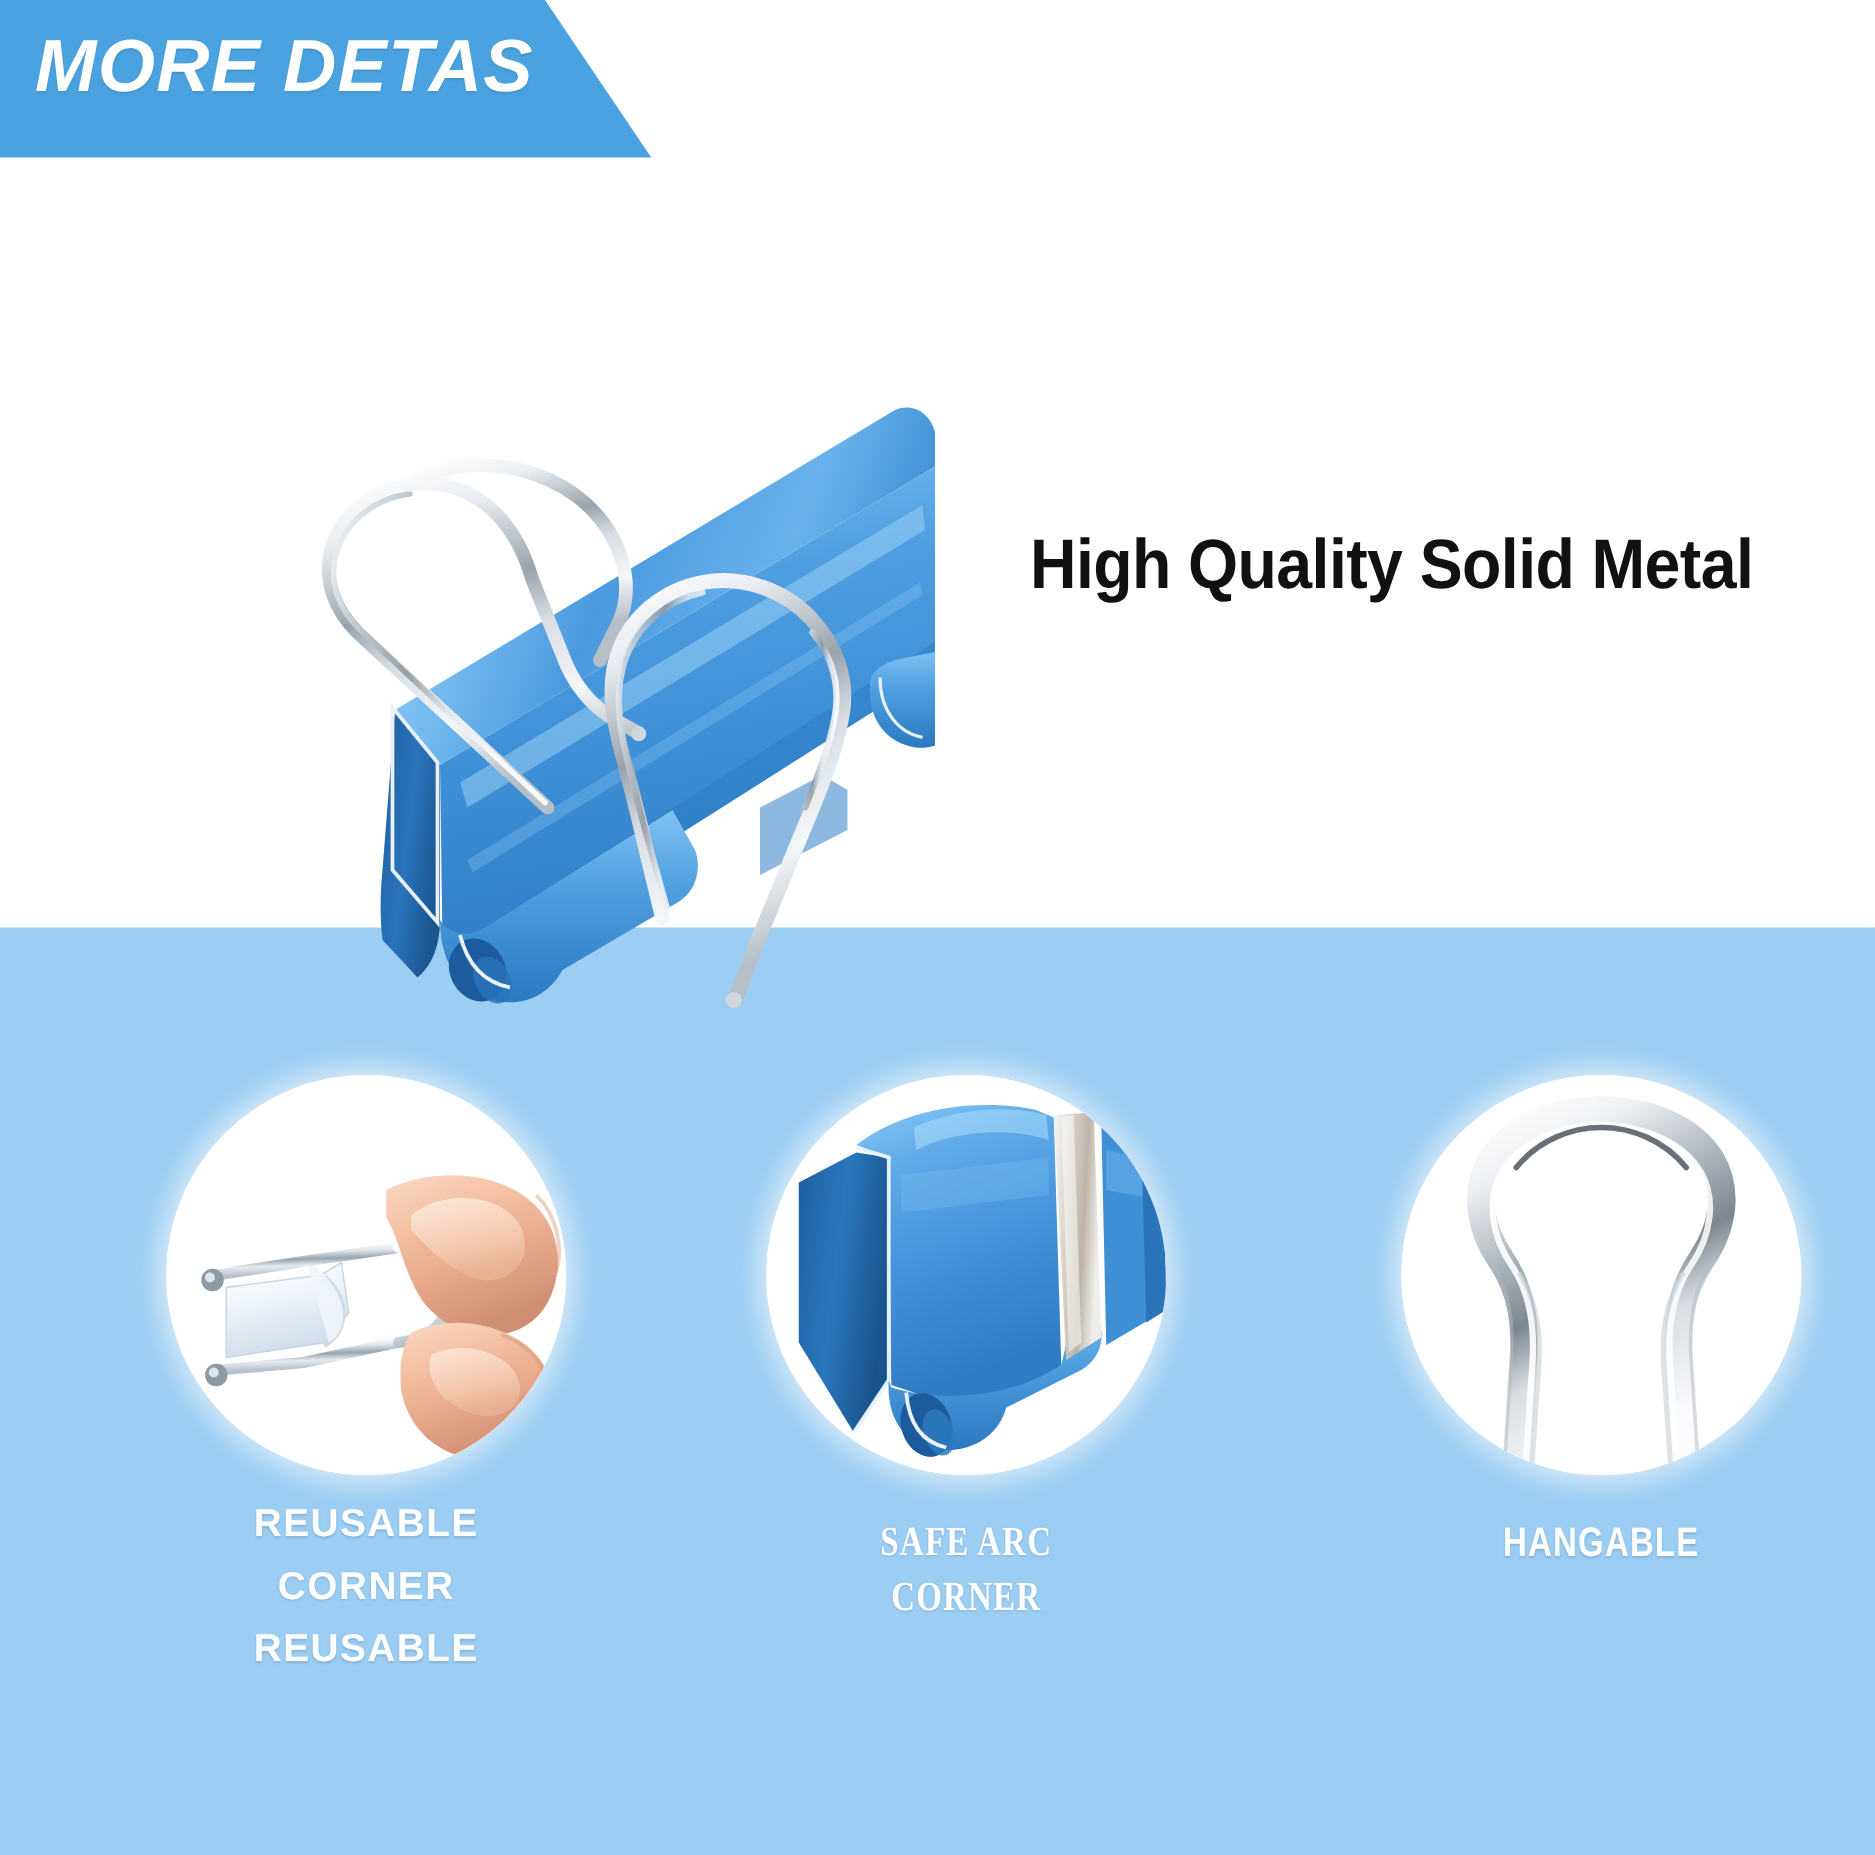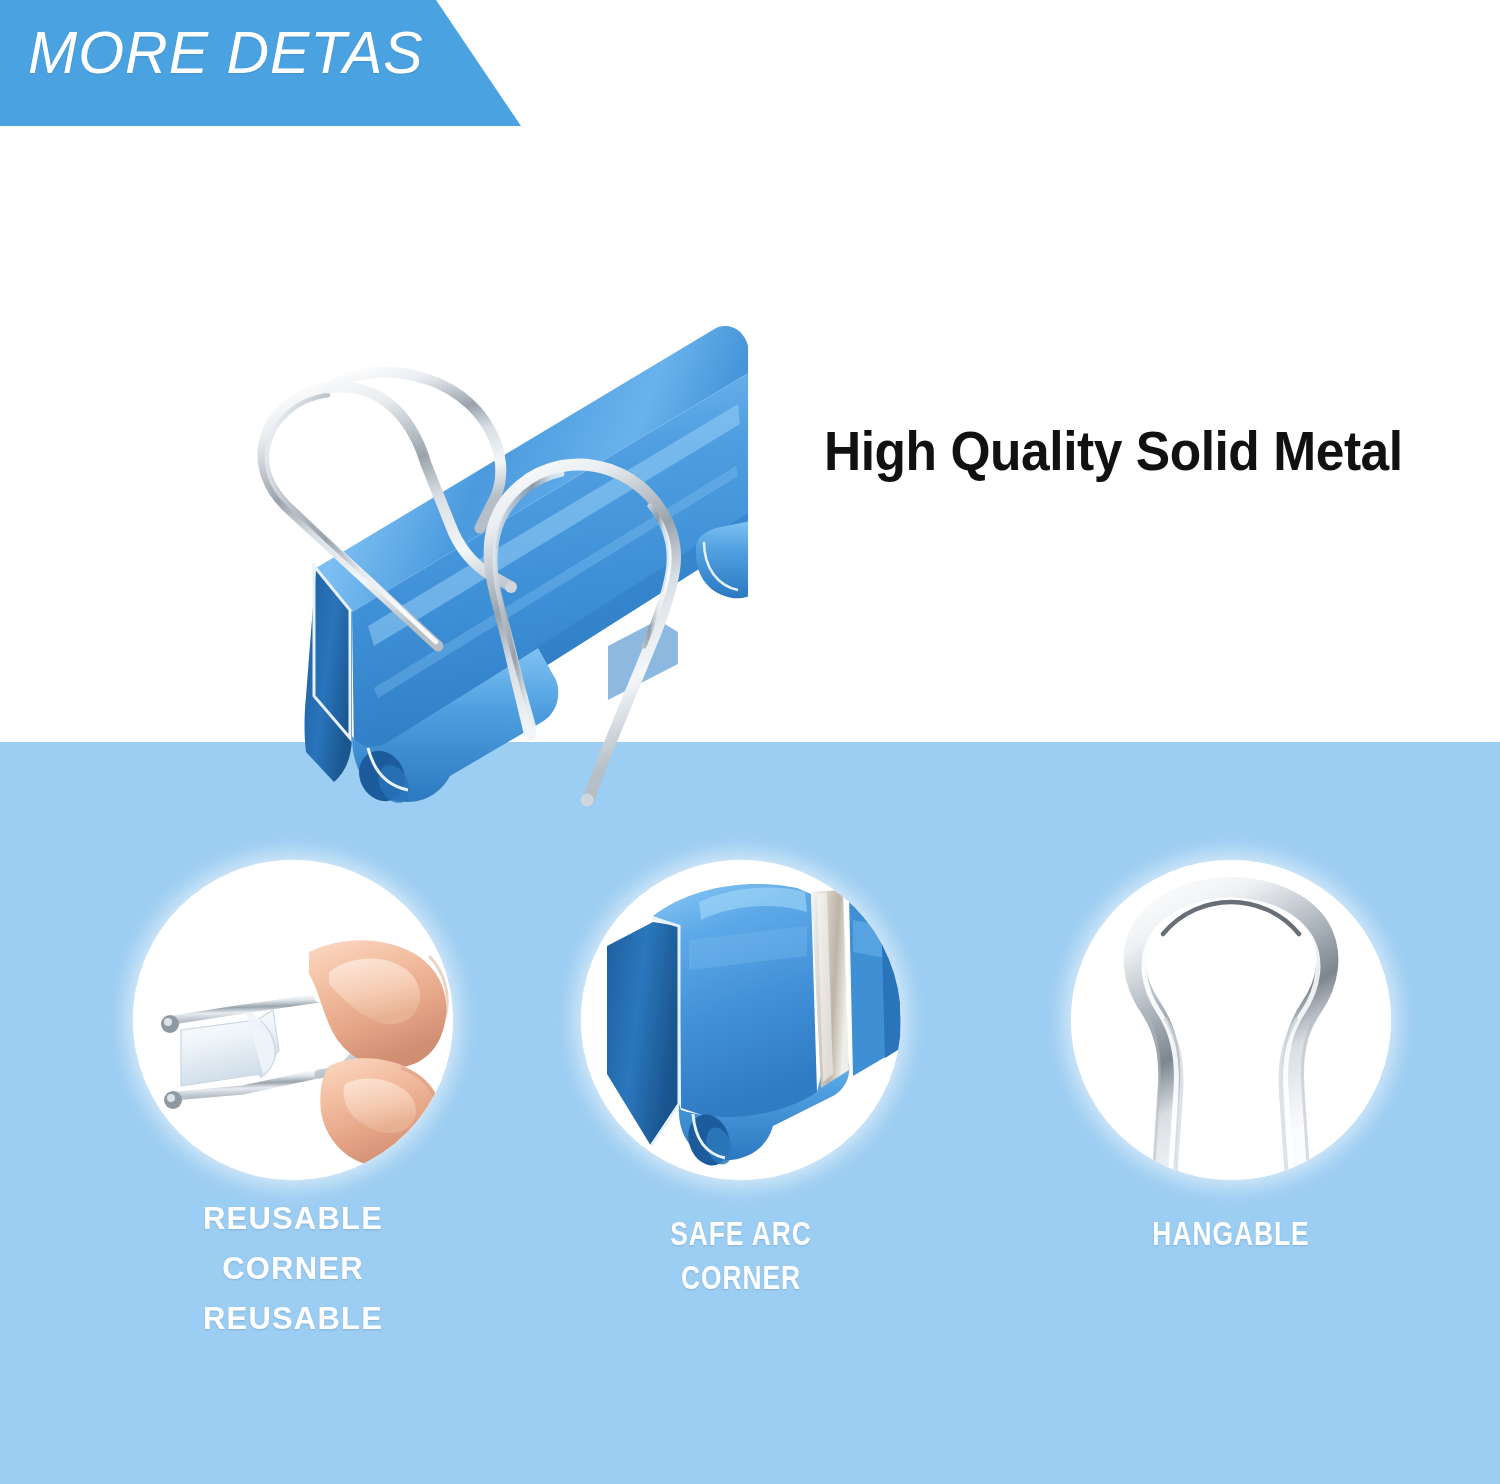--- a/index.html
+++ b/index.html
@@ -16,43 +16,43 @@
   .panel-top { position:absolute; left:0; top:0; width:1500px; height:742px; background:#ffffff; }
 
   
   .panel-bottom { position:absolute; left:0; top:742px; width:1500px; height:742px; background:#9ccdf2; }
 
   
   .banner-wrap { position:absolute; left:0; top:0; width:560px; height:128px; }
   .banner-shape { position:absolute; inset:0; }
   .banner-label {
     position:absolute; left:28px; top:24px;
-    font-size:59px; font-weight:normal; font-style:italic;
+    font-size:59px; font-weight:bold; font-style:italic;
     color:#ffffff; letter-spacing:1px; line-height:1;
     white-space:nowrap;
     text-shadow:0 1px 2px rgba(0,0,0,.10);
   }
 
   
   .headline {
     position:absolute; left:824px; top:418px;
     font-size:56px; font-weight:bold; color:#111111;
     letter-spacing:-0.5px; white-space:nowrap;
     transform:scaleX(.92); transform-origin:left center;
   }
 
   
   .hero-clip { position:absolute; left:138px; top:176px; width:610px; height:650px; }
 
   
   .features { position:absolute; left:0; top:860px; width:1500px; height:600px; }
   .feature { position:absolute; top:0; width:330px; }
   .feature.f1 { left:128px; }
-  .feature.f2 { left:576px; }
-  .feature.f3 { left:1066px; }
+  .feature.f2 { left:608px;font-family:Liberation Serif, serif; }
+  .feature.f3 { left:1116px; }
 
   .circle {
     position:relative; width:320px; height:320px; margin:0 auto;
     border-radius:50%;
     background:#ffffff;
     overflow:hidden;
   }
   .circle.glow { box-shadow:0 0 20px 8px rgba(255,255,255,.55); }
 
   .caption {

